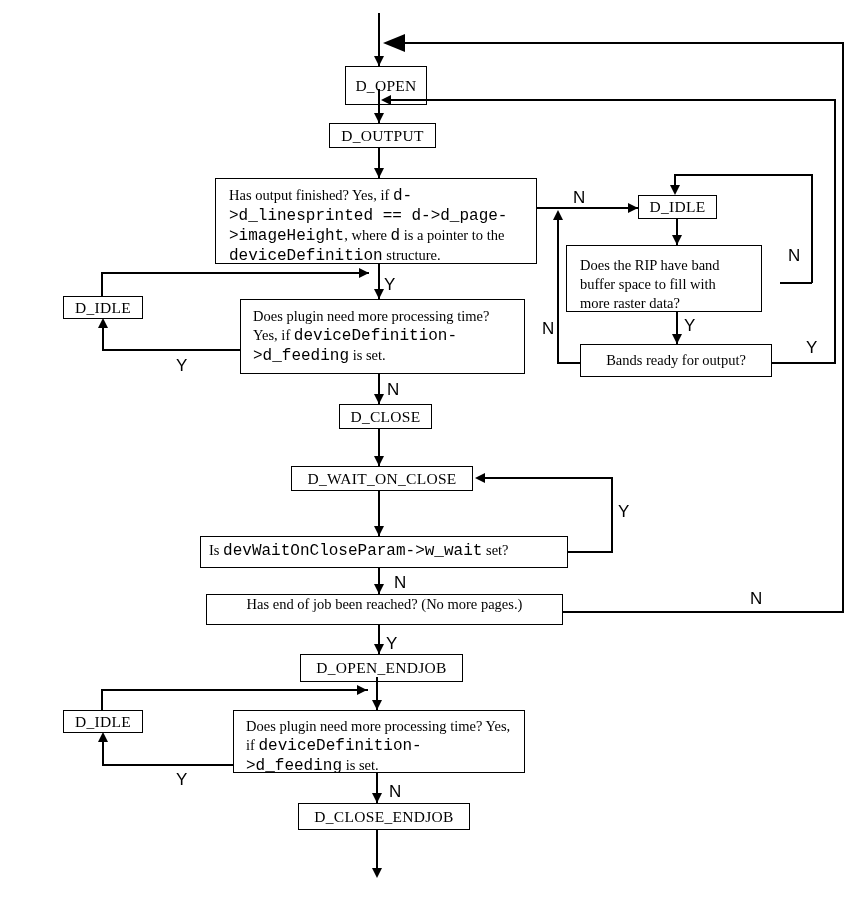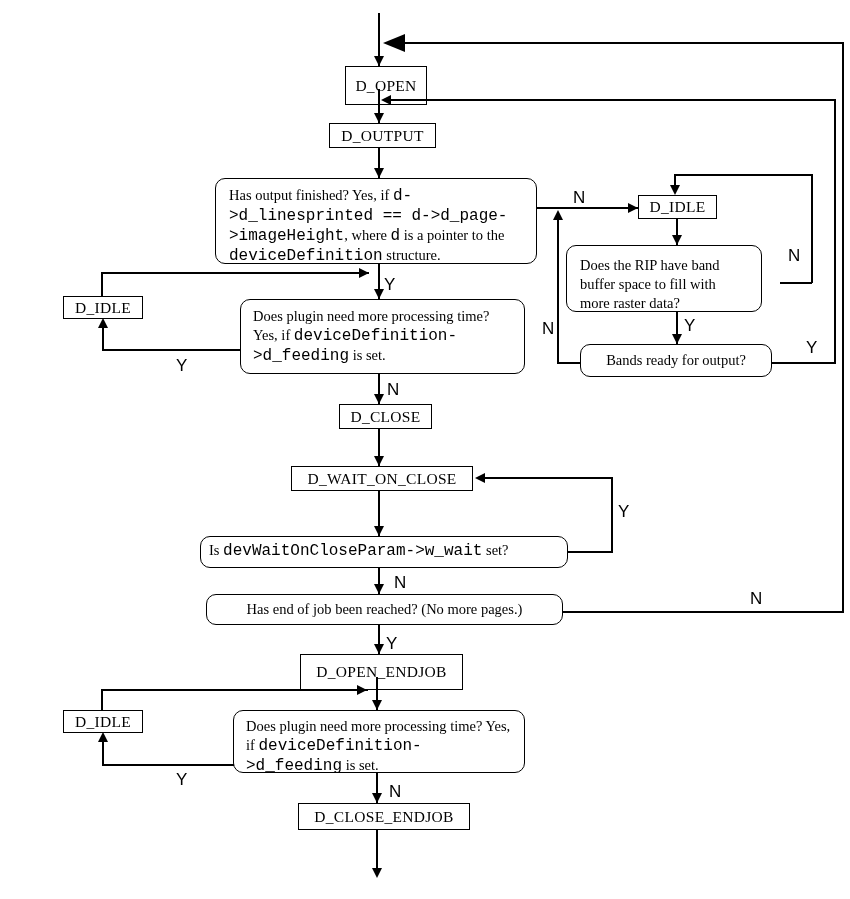--- a/index.html
+++ b/index.html
@@ -2,21 +2,21 @@
 <html><head>
 <meta charset="utf-8">
 <style>
   html,body{margin:0;padding:0;background:#fff;}
   #canvas{position:relative;width:850px;height:899px;background:#fff;overflow:hidden;
           font-family:"Liberation Serif",serif;color:#000;}
   
   .box{position:absolute;box-sizing:border-box;border:1.5px solid #000;background:#fff;}
   .state{display:flex;align-items:center;justify-content:center;
          font-size:15.5px;letter-spacing:.3px;white-space:nowrap;}
-  .q{font-size:14.5px;line-height:19px;border-radius:10px;}
+  .q{font-size:14.5px;line-height:19px;}
   .mono{font-family:"Liberation Mono","DejaVu Sans Mono",monospace;font-size:16px;line-height:19px;}
   
   .hl{position:absolute;height:1.5px;background:#000;}
   .vl{position:absolute;width:1.5px;background:#000;}
   
   .ad,.au,.al,.ar,.abig{position:absolute;width:0;height:0;}
   .ad{border-left:5px solid transparent;border-right:5px solid transparent;border-top:10px solid #000;}
   .au{border-left:5px solid transparent;border-right:5px solid transparent;border-bottom:10px solid #000;}
   .al{border-top:5px solid transparent;border-bottom:5px solid transparent;border-right:10px solid #000;}
   .ar{border-top:5px solid transparent;border-bottom:5px solid transparent;border-left:10px solid #000;}
@@ -28,30 +28,30 @@
 <body>
 
 <div id="canvas">
 
   <div class="box state" style="left:345px;top:66px;width:82px;height:39px">D_OPEN</div>
   <div class="box state" style="left:329px;top:123px;width:107px;height:25px">D_OUTPUT</div>
   <div class="box state" style="left:638px;top:195px;width:79px;height:24px">D_IDLE</div>
   <div class="box state" style="left:63px;top:296px;width:80px;height:23px">D_IDLE</div>
   <div class="box state" style="left:339px;top:404px;width:93px;height:25px">D_CLOSE</div>
   <div class="box state" style="left:291px;top:466px;width:182px;height:25px">D_WAIT_ON_CLOSE</div>
-  <div class="box state" style="left:300px;top:654px;width:163px;height:36px">D_OPEN_ENDJOB</div>
+  <div class="box state" style="left:300px;top:654px;width:163px;height:28px">D_OPEN_ENDJOB</div>
   <div class="box state" style="left:63px;top:710px;width:80px;height:23px">D_IDLE</div>
   <div class="box state" style="left:298px;top:803px;width:172px;height:27px">D_CLOSE_ENDJOB</div>
 
   <div class="box q" style="left:215px;top:178px;width:322px;height:86px;padding:7px 13px 0"><span>Has output finished? Yes, if </span><span class="mono">d-&gt;d_linesprinted == d-&gt;d_page-&gt;imageHeight</span><span>, where </span><span class="mono">d</span><span> is a pointer to the </span><span class="mono">deviceDefinition</span><span> structure.</span></div>
   <div class="box q" style="left:566px;top:245px;width:196px;height:67px;padding:10px 13px 0"><span>Does the RIP have band buffer space to fill with more raster data?</span></div>
   <div class="box q" style="left:580px;top:344px;width:192px;height:33px;padding-top:6px;text-align:center"><span>Bands ready for output?</span></div>
   <div class="box q" style="left:240px;top:299px;width:285px;height:75px;padding:7px 12px 0"><span>Does plugin need more processing time? Yes, if </span><span class="mono">deviceDefinition-&gt;d_feeding</span><span> is set.</span></div>
   <div class="box q" style="left:200px;top:536px;width:368px;height:32px;padding:4px 0 0 8px"><span>Is </span><span class="mono">devWaitOnCloseParam-&gt;w_wait</span><span> set?</span></div>
-  <div class="box q" style="left:206px;top:594px;width:357px;height:31px;padding-top:5px;text-align:center"><span>Has end of job been reached? (No more pages.)</span></div>
+  <div class="box q" style="left:206px;top:594px;width:357px;height:31px;text-align:center"><span>Has end of job been reached? (No more pages.)</span></div>
   <div class="box q" style="left:233px;top:710px;width:292px;height:63px;padding:6px 12px 0"><span>Does plugin need more processing time? Yes, if </span><span class="mono">deviceDefinition-&gt;d_feeding</span><span> is set.</span></div>
 
   <div class="lbl" style="left:573px;top:189px">N</div>
   <div class="lbl" style="left:788px;top:247px">N</div>
   <div class="lbl" style="left:684px;top:317px">Y</div>
   <div class="lbl" style="left:542px;top:320px">N</div>
   <div class="lbl" style="left:806px;top:339px">Y</div>
   <div class="lbl" style="left:384px;top:276px">Y</div>
   <div class="lbl" style="left:176px;top:357px">Y</div>
   <div class="lbl" style="left:387px;top:381px">N</div>

